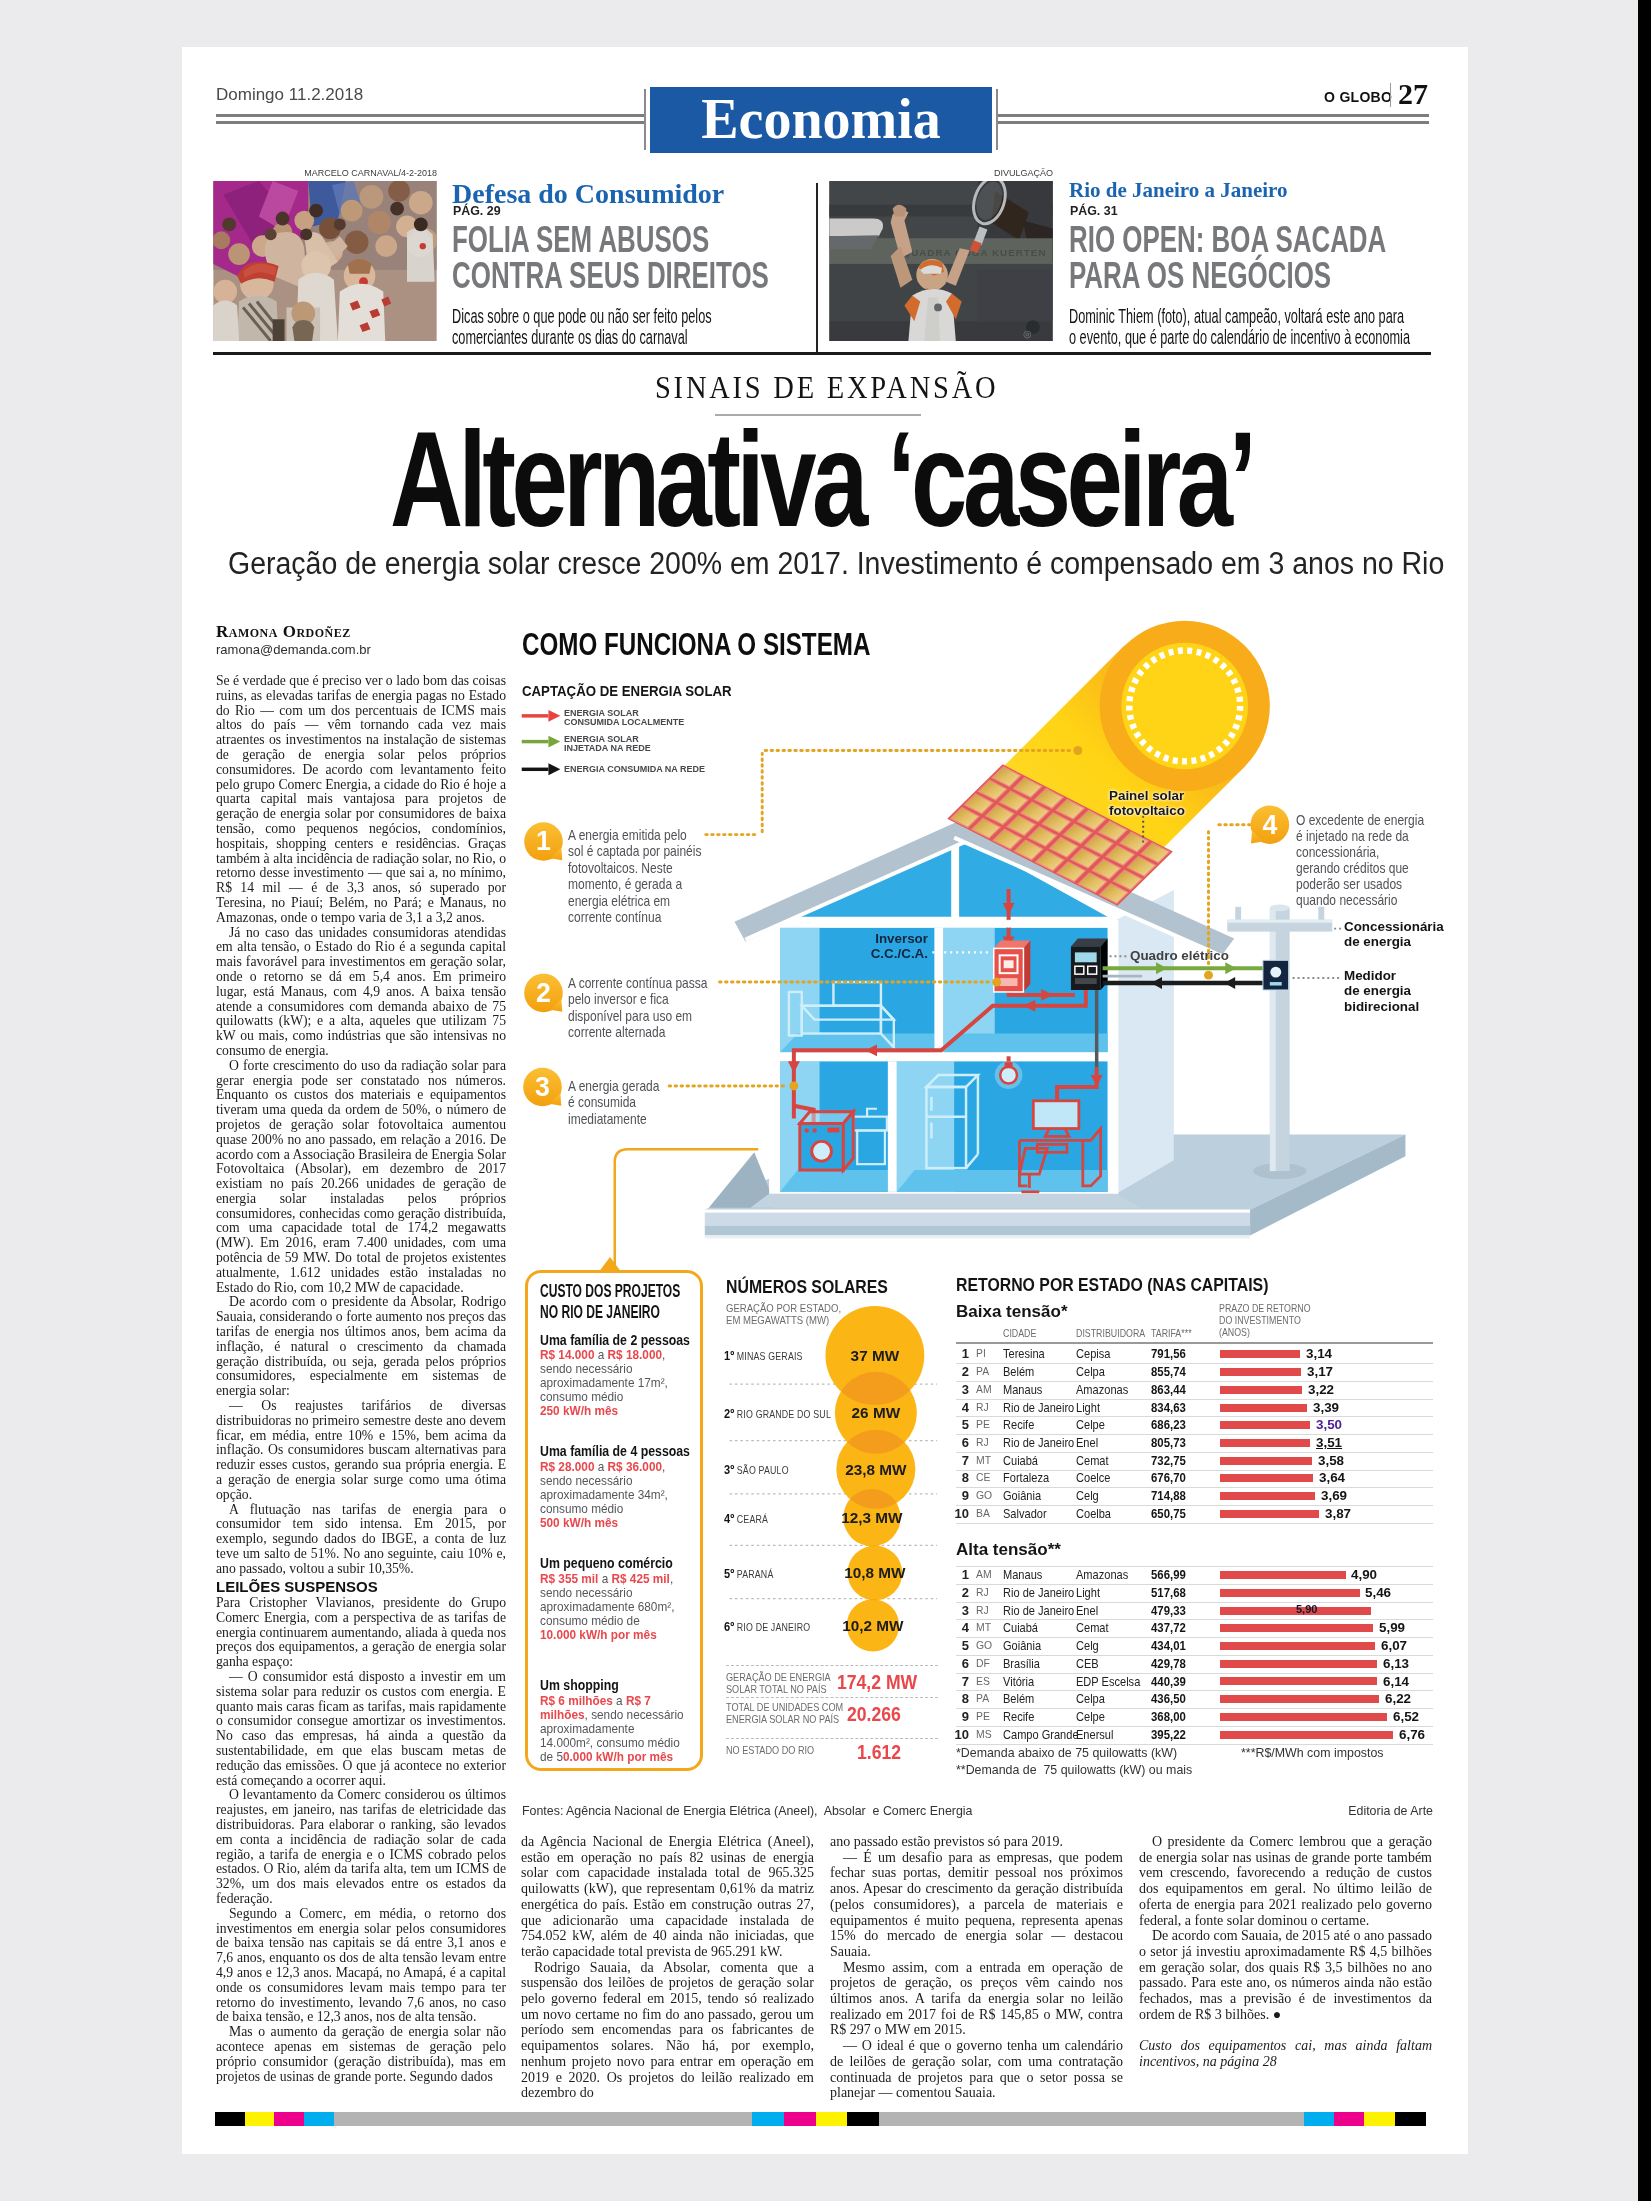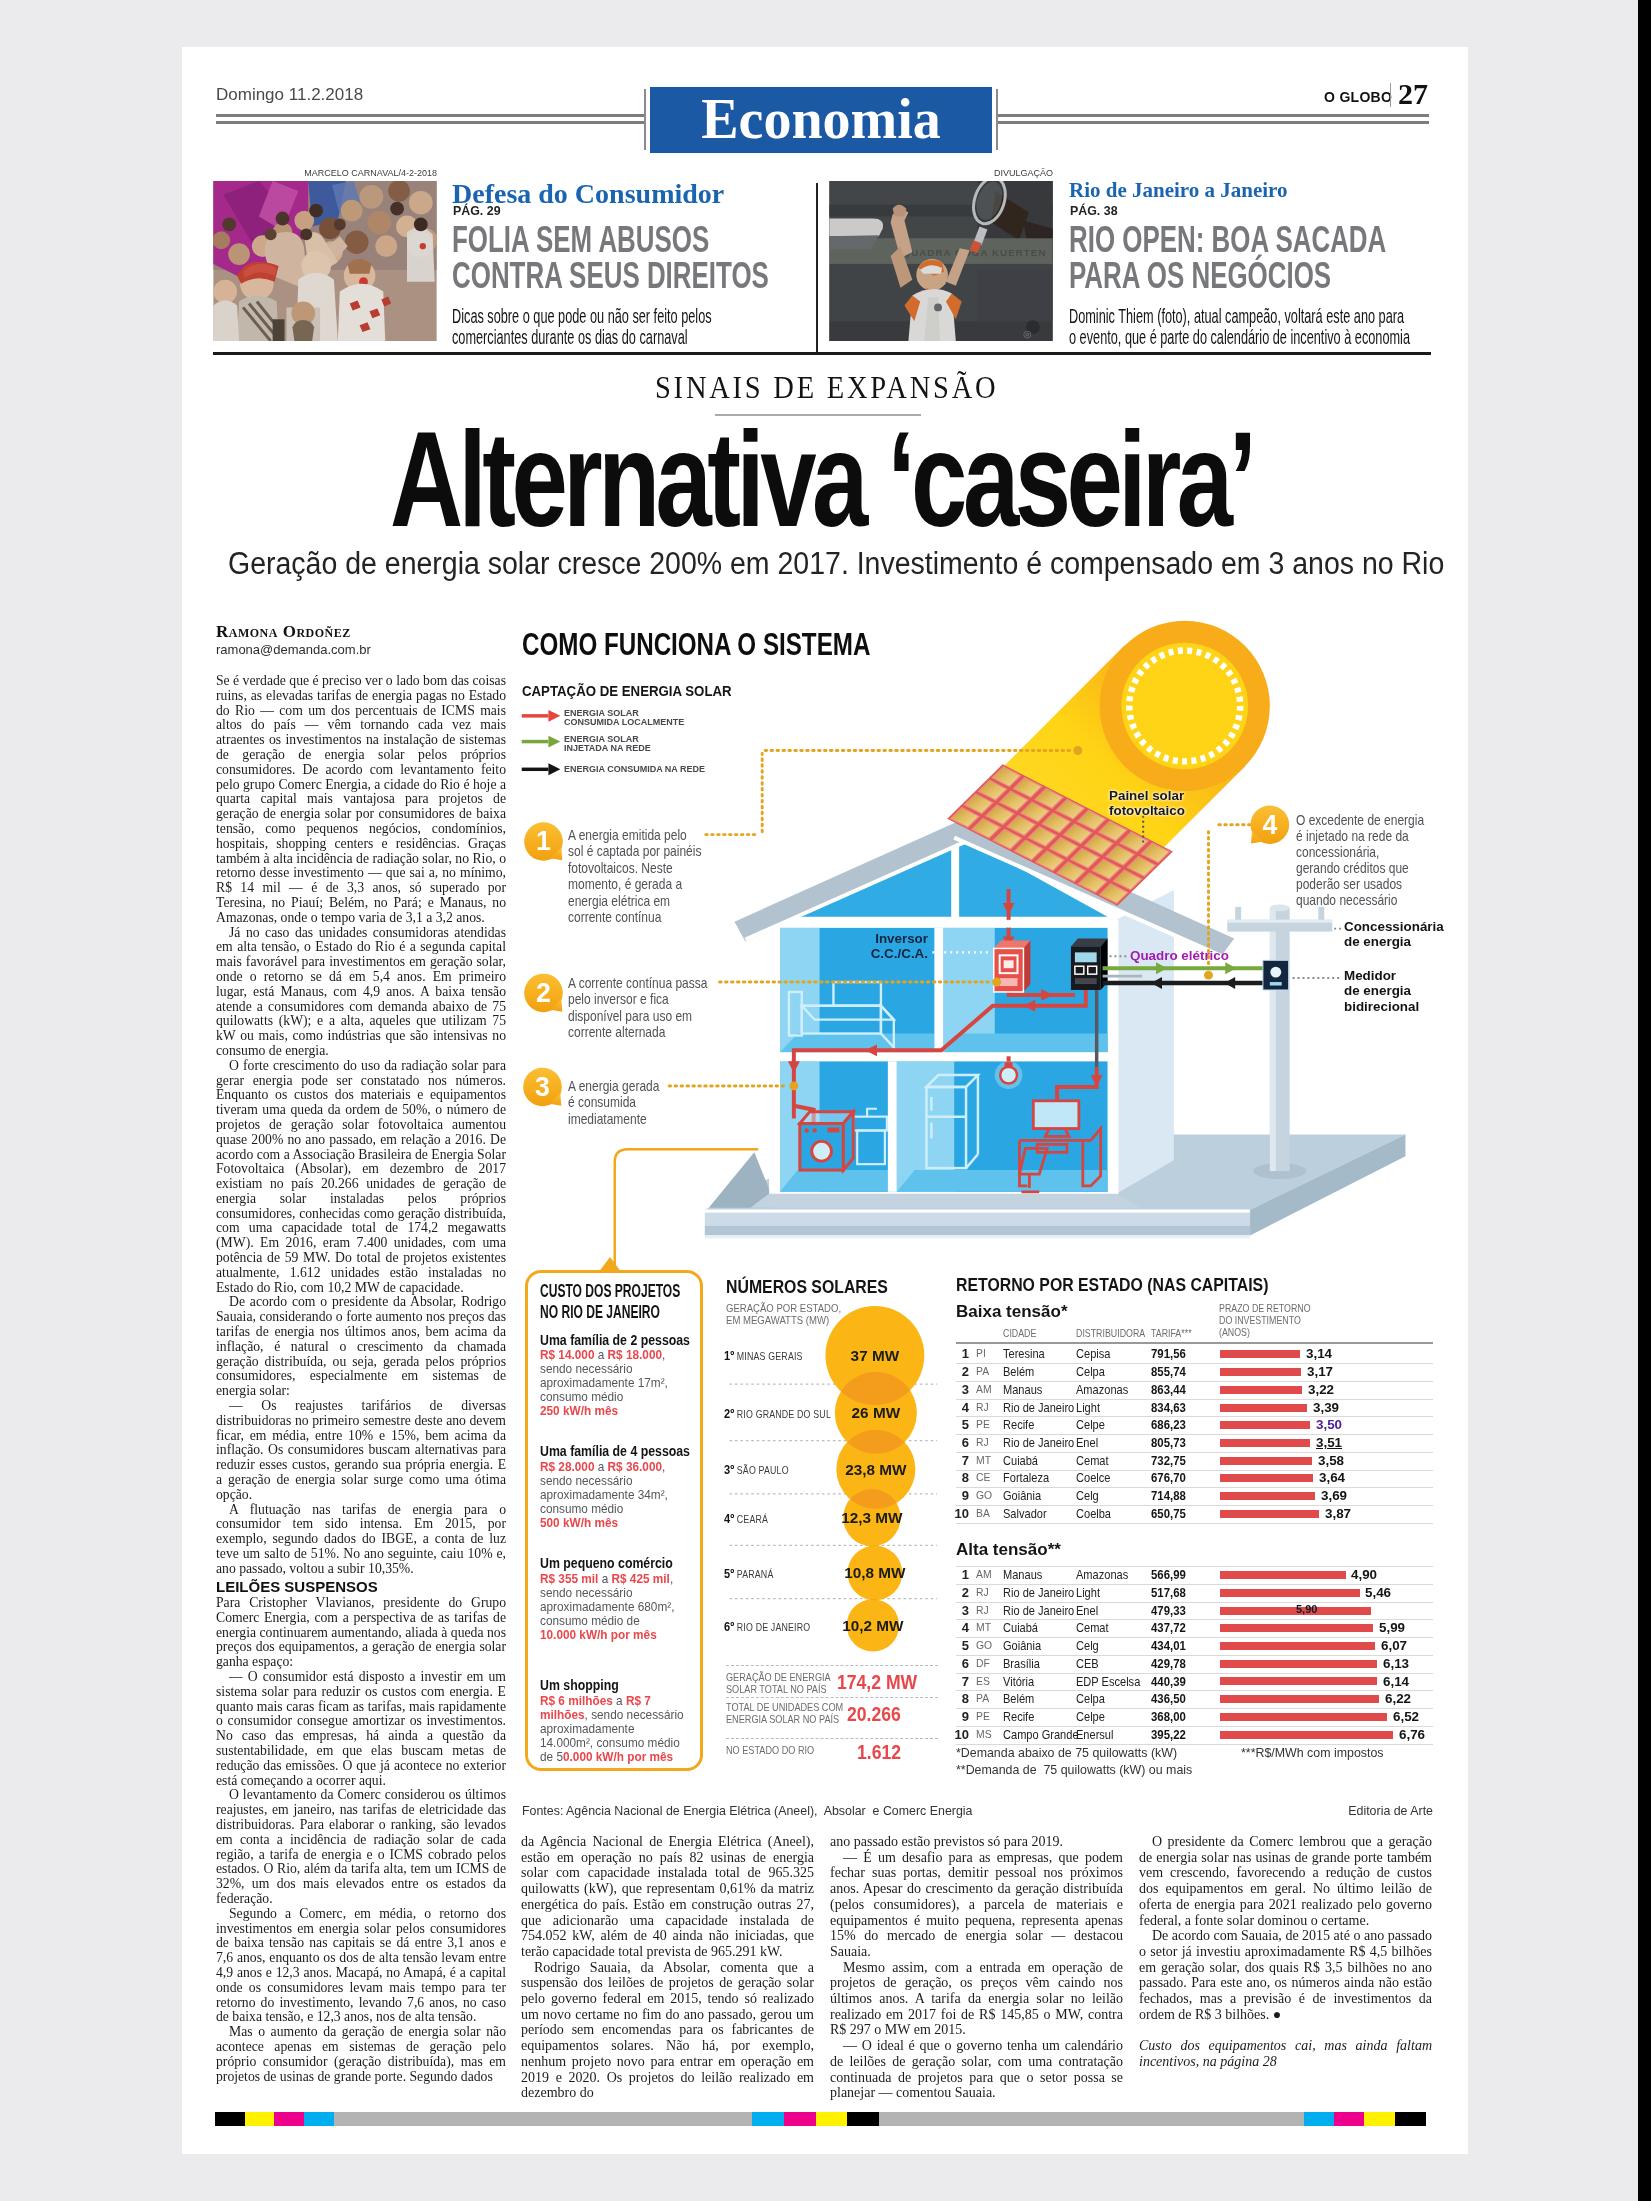--- a/index.html
+++ b/index.html
@@ -160,21 +160,21 @@
 <circle cx="110" cy="128" r="4" fill="#6a6e72"></circle>
 <rect x="150" y="90" width="76" height="52" fill="#42454a"></rect>
 <circle cx="206" cy="148" r="7" fill="#2c2f33"></circle>
 <text x="196" y="158" font-size="10" fill="#83878b" font-family="Liberation Sans">◎</text>
 
 <rect width="226" height="162" fill="#1a1d20" opacity=".1"></rect>
 </svg>
 
 <div class="abs" style="left:1069px;top:178px;font-family:Liberation Serif,serif;font-weight:bold;font-size:21px;color:#1b64b0;">Rio de Janeiro a Janeiro</div>
 
-<div class="abs" style="left:1070px;top:204px;font-size:12.4px;font-weight:bold;color:#222;">PÁG. 38</div>
+<div class="abs" style="left:1070px;top:204px;font-size:12.4px;font-weight:bold;color:#222;">PÁG. 31</div>
 
 <div class="abs cond" style="left:1069px;top:222px;font-size:36px;line-height:36px;font-weight:bold;color:#77787b;transform:scale(.72,1);white-space:nowrap;">RIO OPEN: BOA SACADA<br>PARA OS NEGÓCIOS</div>
 
 <div class="abs" style="left:1069px;top:306px;font-size:19.3px;line-height:21px;color:#141414;white-space:nowrap;transform:scale(.66,1);transform-origin:0 0;">Dominic Thiem (foto), atual campeão, voltará este ano para<br>o evento, que é parte do calendário de incentivo à economia</div>
 
 <div class="abs" style="left:816px;top:183px;width:2px;height:170px;background:#222;"></div>
 
 <div class="abs" style="left:213px;top:352px;width:1218px;height:2.5px;background:#1a1a1a;"></div>
 
 <div class="abs" style="left:655px;top:370px;font-family:Liberation Serif,serif;font-size:31px;letter-spacing:3px;color:#141414;transform:scale(.92,1);transform-origin:0 0;white-space:nowrap;">SINAIS DE EXPANSÃO</div>
@@ -544,21 +544,21 @@
 <div class="abs" style="left:568px;top:975px;font-size:15px;color:#515257;line-height:16.4px;transform:scale(.8,1);transform-origin:0 0;white-space:nowrap;">A corrente contínua passa<br>pelo inversor e fica<br>disponível para uso em<br>corrente alternada</div>
 
 <div class="abs" style="left:568px;top:1078px;font-size:15px;color:#515257;line-height:16.4px;transform:scale(.8,1);transform-origin:0 0;white-space:nowrap;">A energia gerada<br>é consumida<br>imediatamente</div>
 
 <div class="abs" style="left:1296px;top:812px;font-size:15px;color:#515257;line-height:16px;transform:scale(.8,1);transform-origin:0 0;white-space:nowrap;">O excedente de energia<br>é injetado na rede da<br>concessionária,<br>gerando créditos que<br>poderão ser usados<br>quando necessário</div>
 
 <div class="abs" style="left:1109px;top:788px;font-size:13.4px;font-weight:bold;color:#18181a;line-height:15.3px;text-shadow:0 0 3px #fff,0 0 3px #fff;">Painel solar<br>fotovoltaico</div>
 
 <div class="abs" style="left:851px;top:931px;width:77px;text-align:right;font-size:13.4px;font-weight:bold;color:#16253f;line-height:15.3px;">Inversor<br>C.C./C.A.</div>
 
-<div class="abs" style="left:1130px;top:948px;font-size:13.4px;font-weight:bold;color:#a21caf;">Quadro elétrico</div>
+<div class="abs" style="left:1130px;top:948px;font-size:13.4px;font-weight:bold;color:#404040;">Quadro elétrico</div>
 
 <div class="abs" style="left:1344px;top:919px;font-size:13.4px;font-weight:bold;color:#131313;line-height:15.3px;">Concessionária<br>de energia</div>
 
 <div class="abs" style="left:1344px;top:968px;font-size:13.4px;font-weight:bold;color:#131313;line-height:15.3px;">Medidor<br>de energia<br>bidirecional</div>
 
 <div class="abs" style="left:525px;top:1270px;width:172px;height:495px;border:3px solid #f3a81b;border-radius:16px;background:#fff;"></div>
 
 <svg class="abs" style="left:590px;top:1257px;" width="40" height="16" viewBox="0 0 40 16">
       <polygon points="8,16 32,16 20,0" fill="#f3a81b"></polygon>
     </svg>

